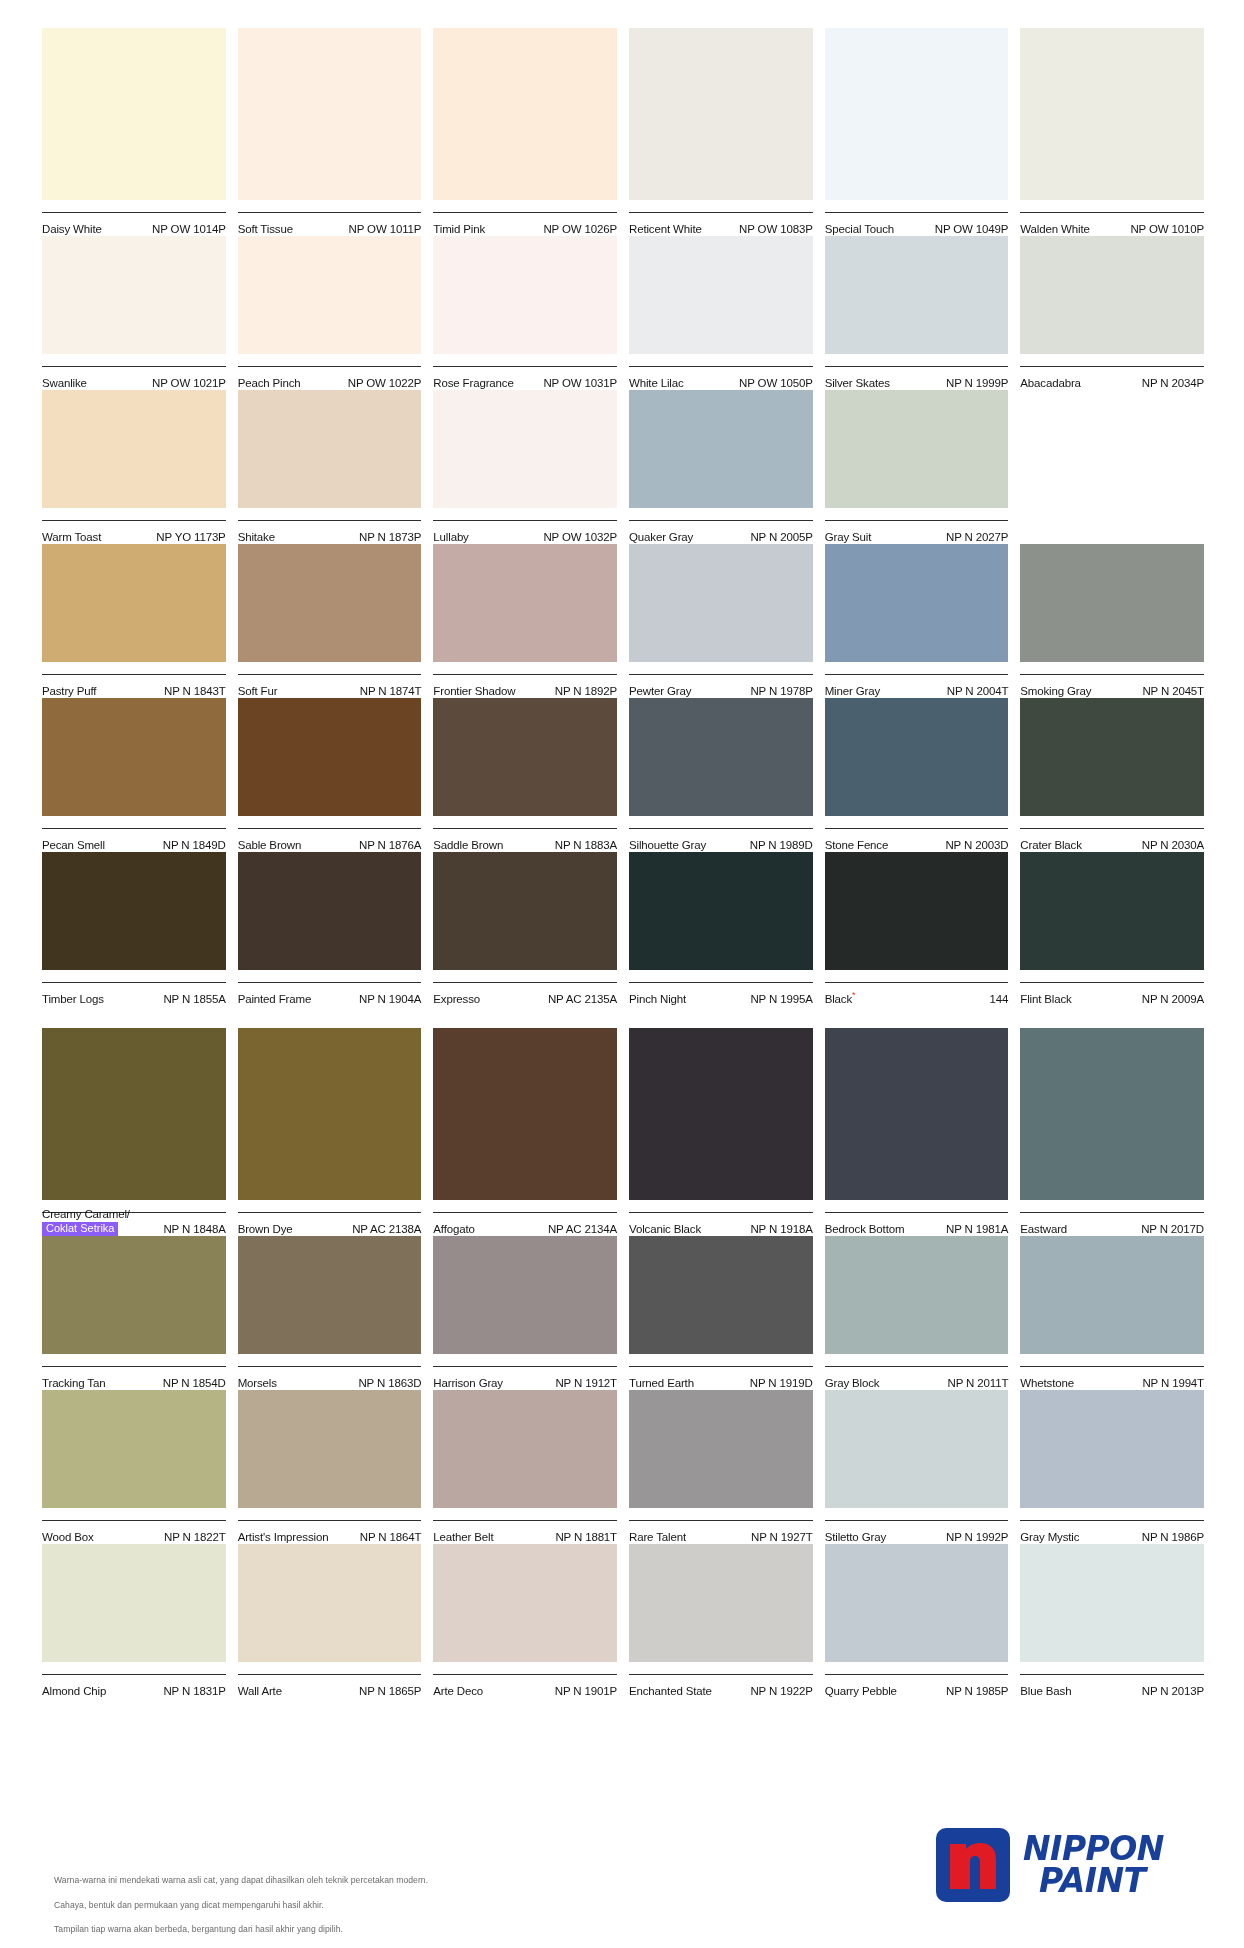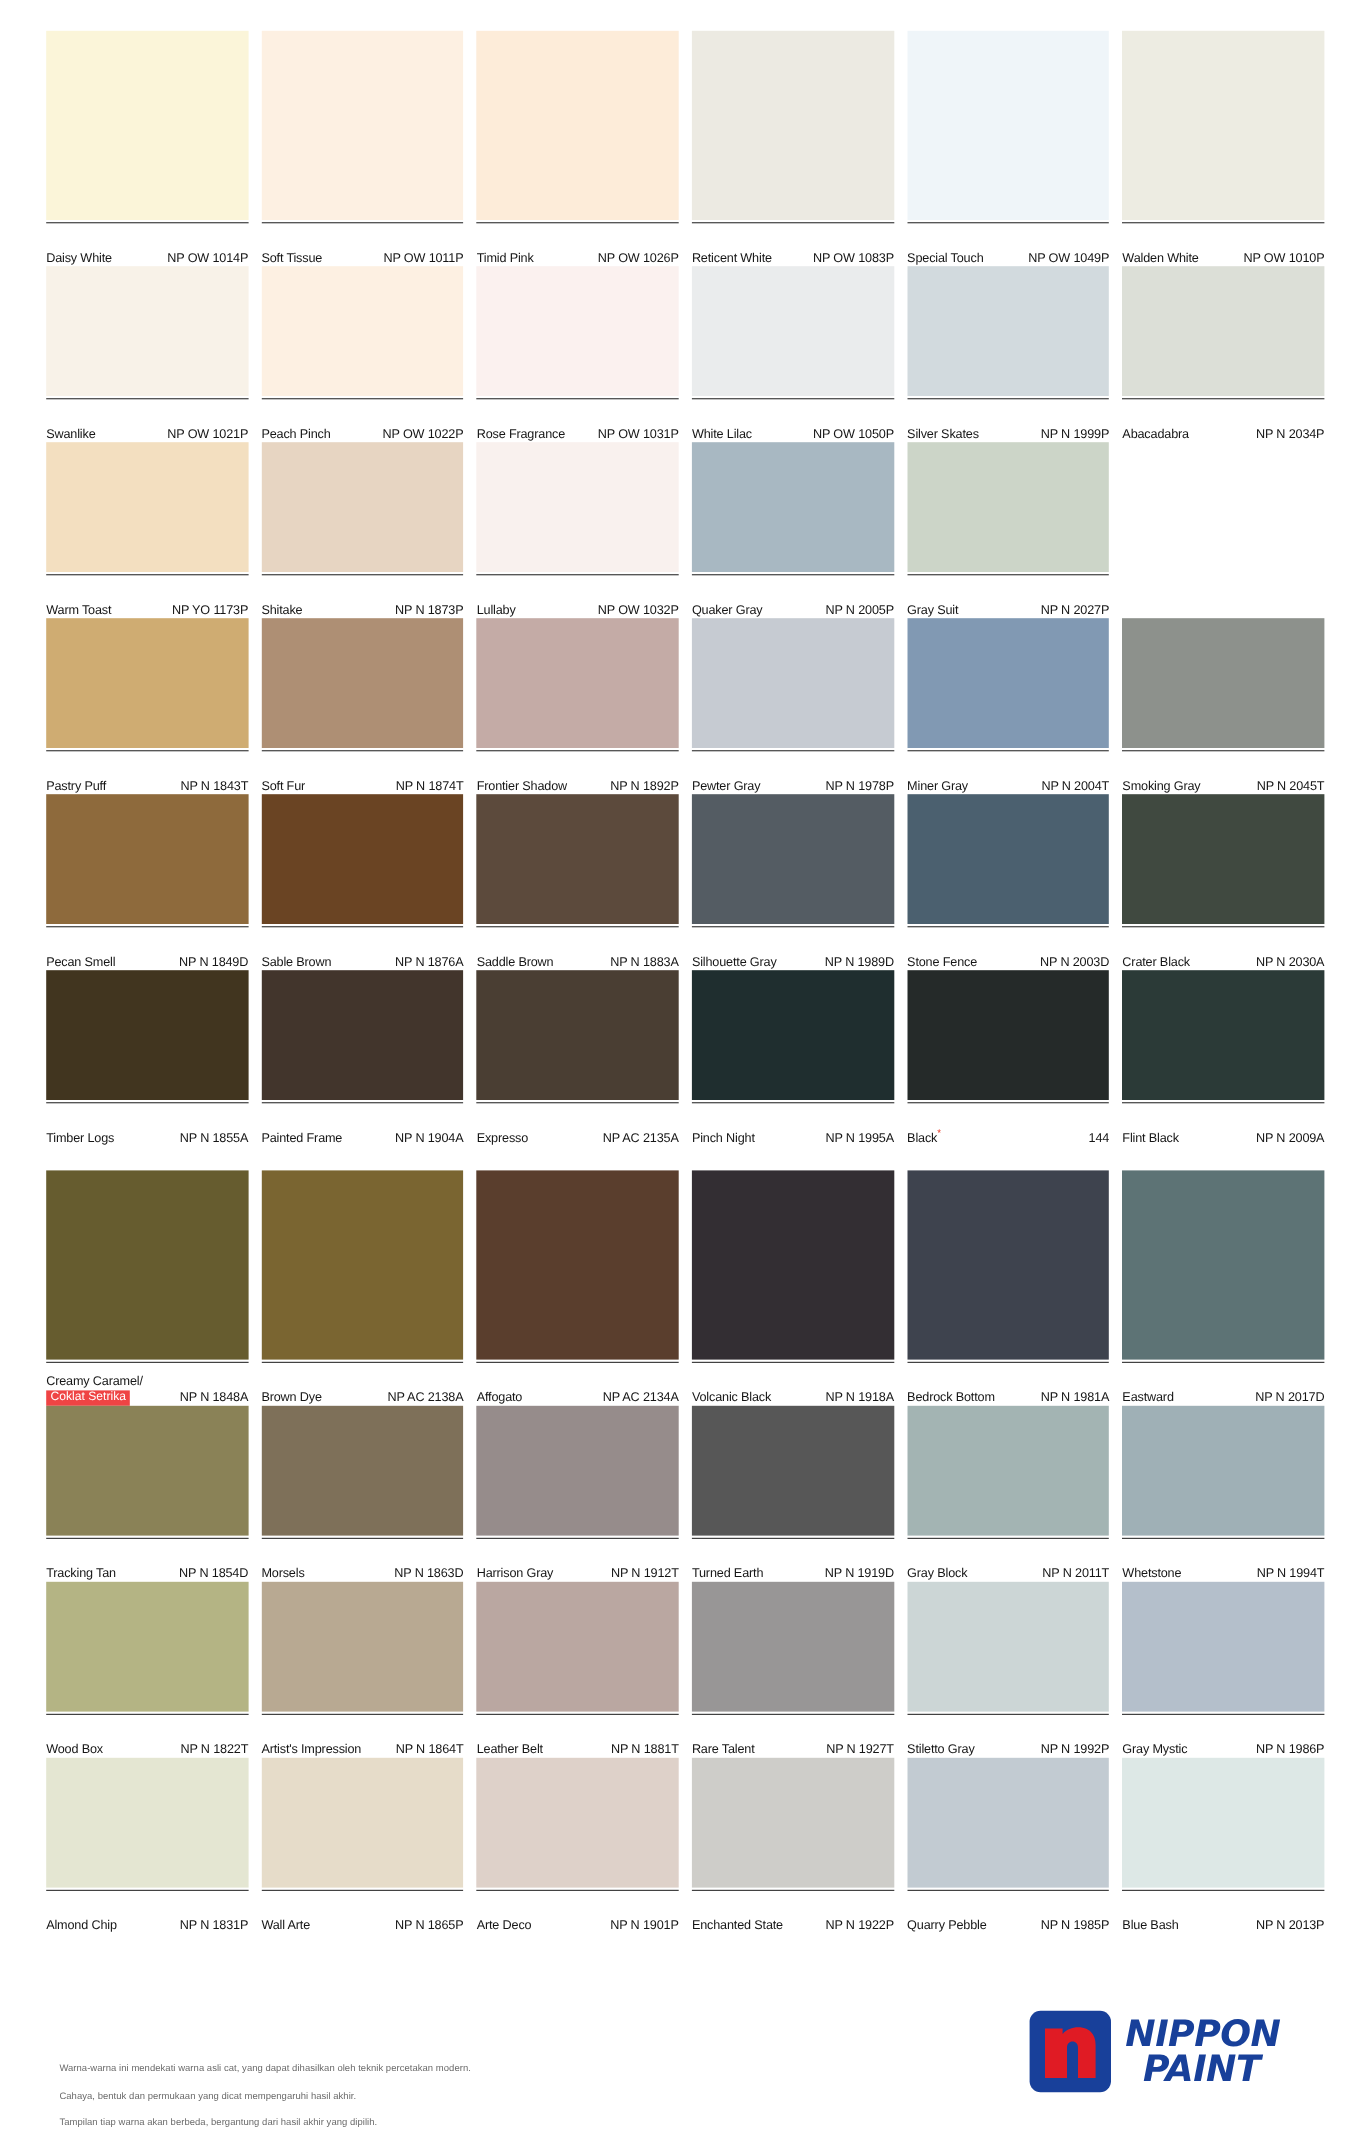--- a/index.html
+++ b/index.html
@@ -38,44 +38,44 @@
     display: block;
   }
   
   .row-tall .chip { height: 172px; }
   .row-std  .chip { height: 118px; }
 
   .labels {
     display: flex;
     align-items: flex-end;
     justify-content: space-between;
-    height: 40px;
+    height: 24px;
     padding-top: 22px;
     border-top: 1px solid #2e2e2e;
-    margin-top: 2px;
+    margin-top: 12px;
   }
   .cname {
     font-size: 11.5px;
     color: #161616;
     line-height: 13px;
     white-space: nowrap;
     letter-spacing: -0.15px;
   }
   .ccode {
     font-size: 11.5px;
     color: #161616;
     line-height: 13px;
     white-space: nowrap;
     letter-spacing: -0.15px;
     text-align: left;
   }
   .cname-wrap { display: flex; flex-direction: column; align-items: flex-start; gap: 1px; }
   .badge {
     display: inline-block;
-    background: #ef4444;
+    background: #8b5cf6;
     color: #ffffff;
     font-size: 11px;
     line-height: 13px;
     padding: 0 4px 1px 4px;
     white-space: nowrap;
   }
   .ast { color: #e8321d; font-size: 9px; vertical-align: super; }
 
   
   .footer {

